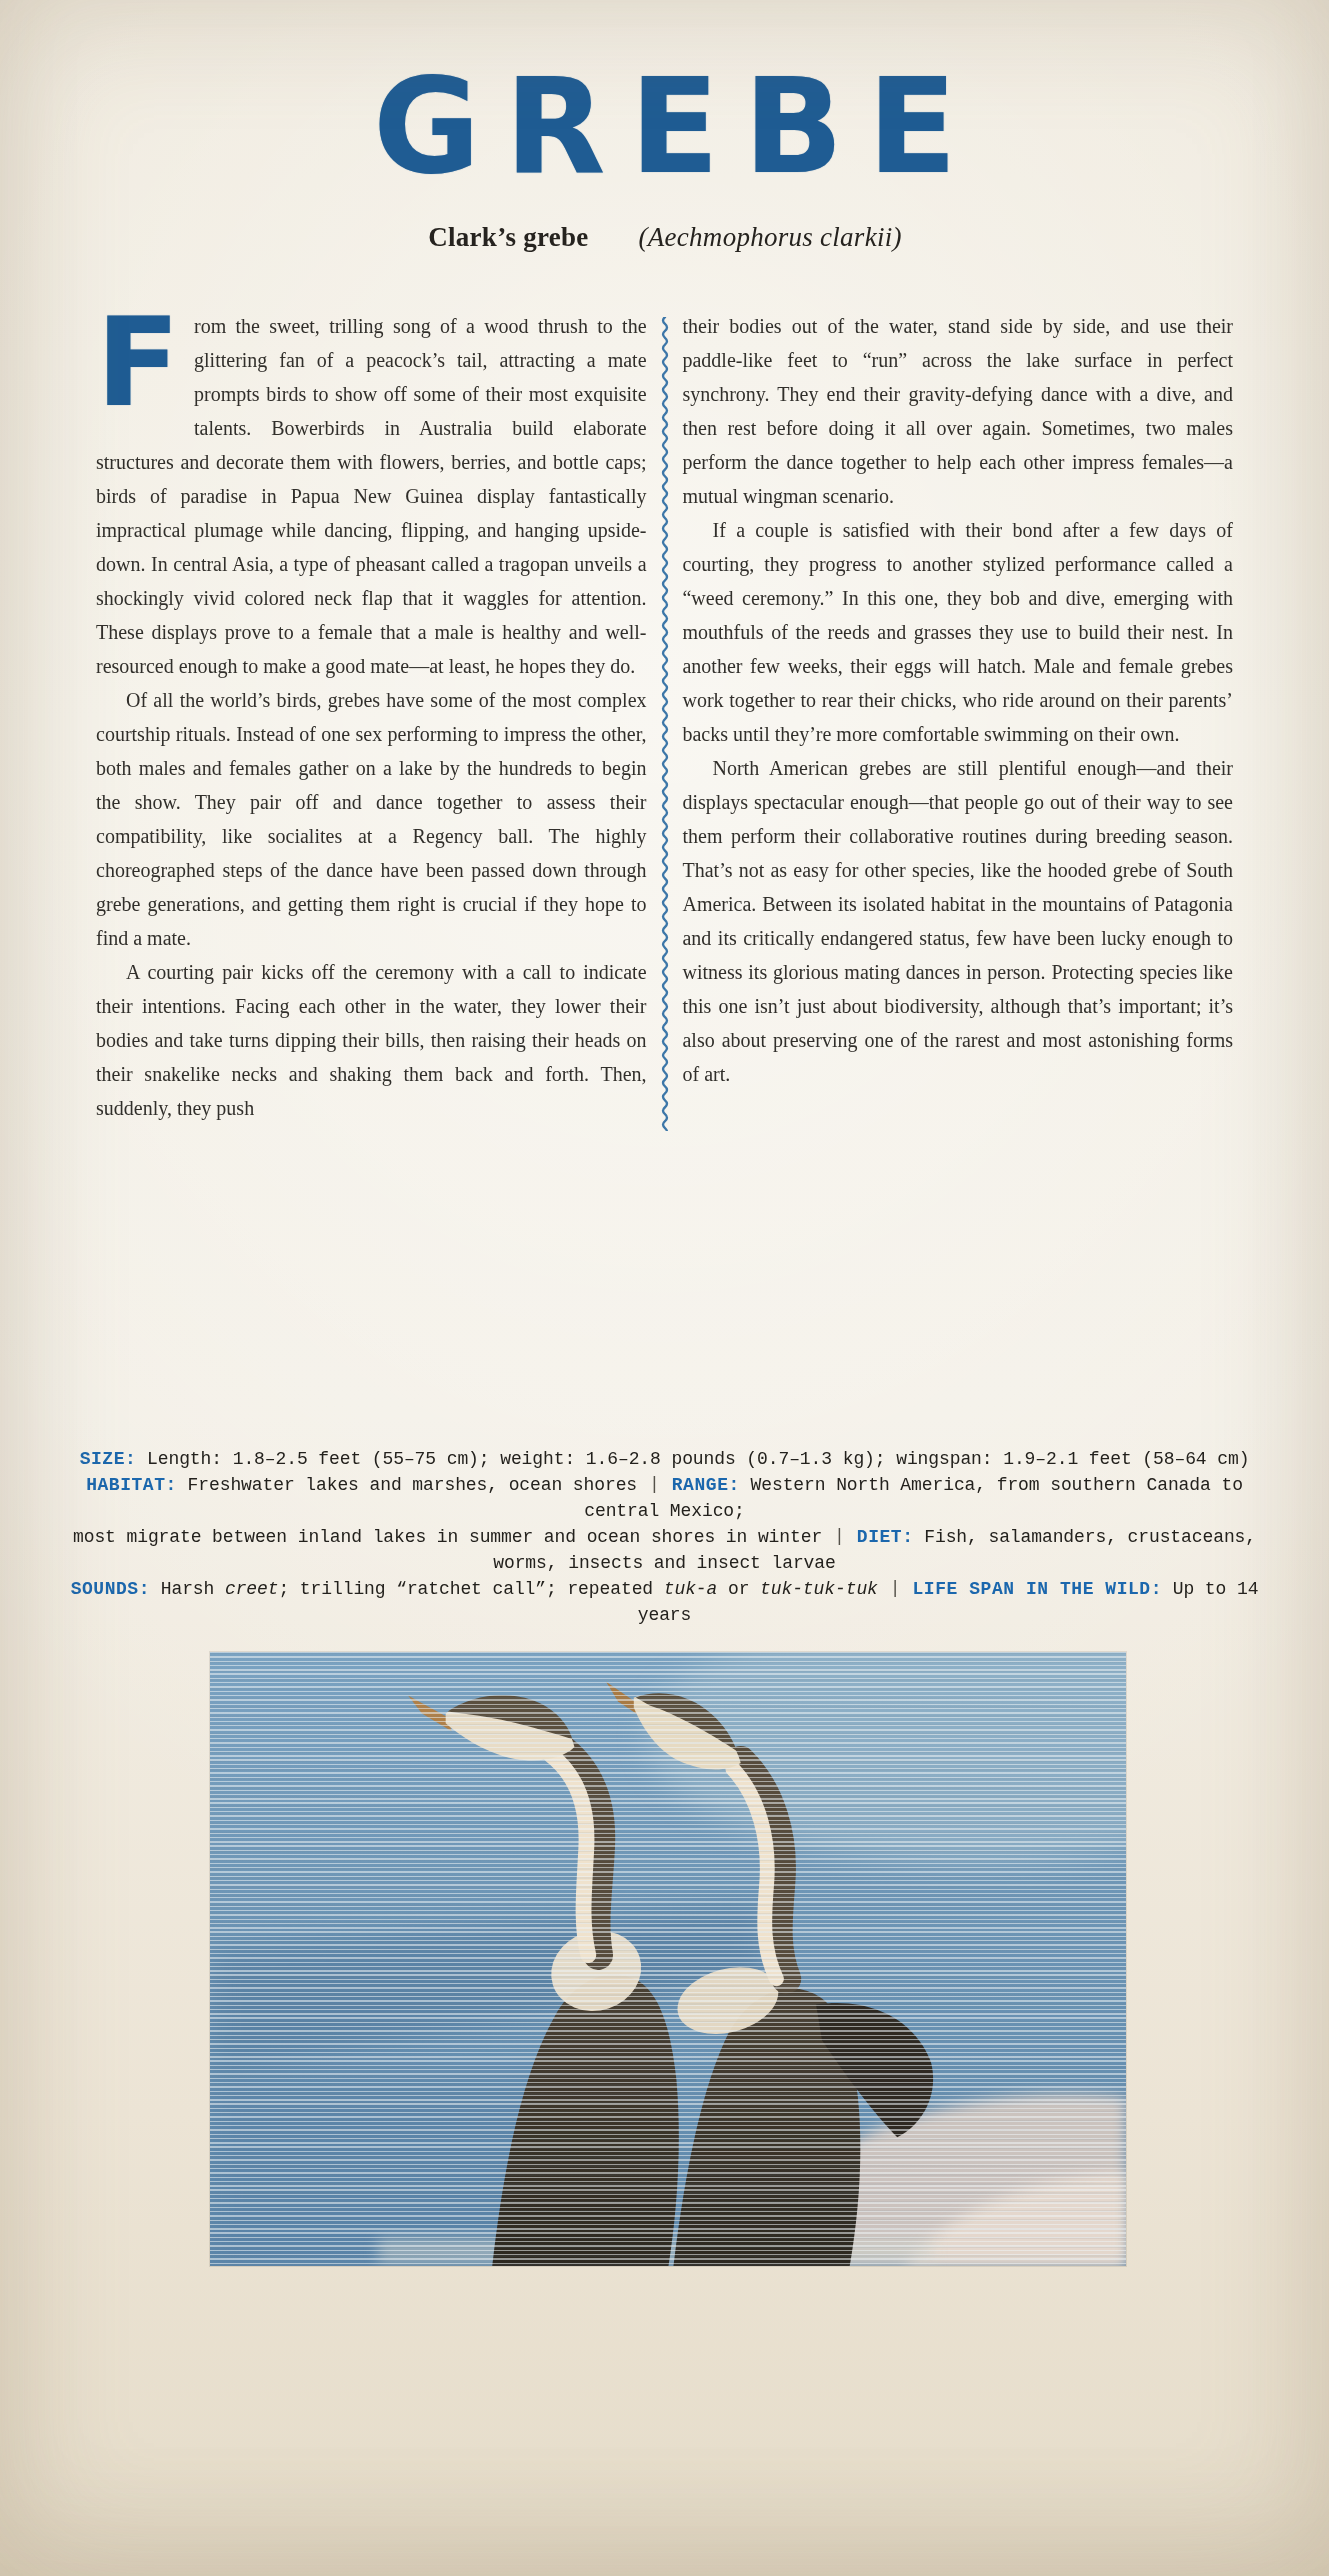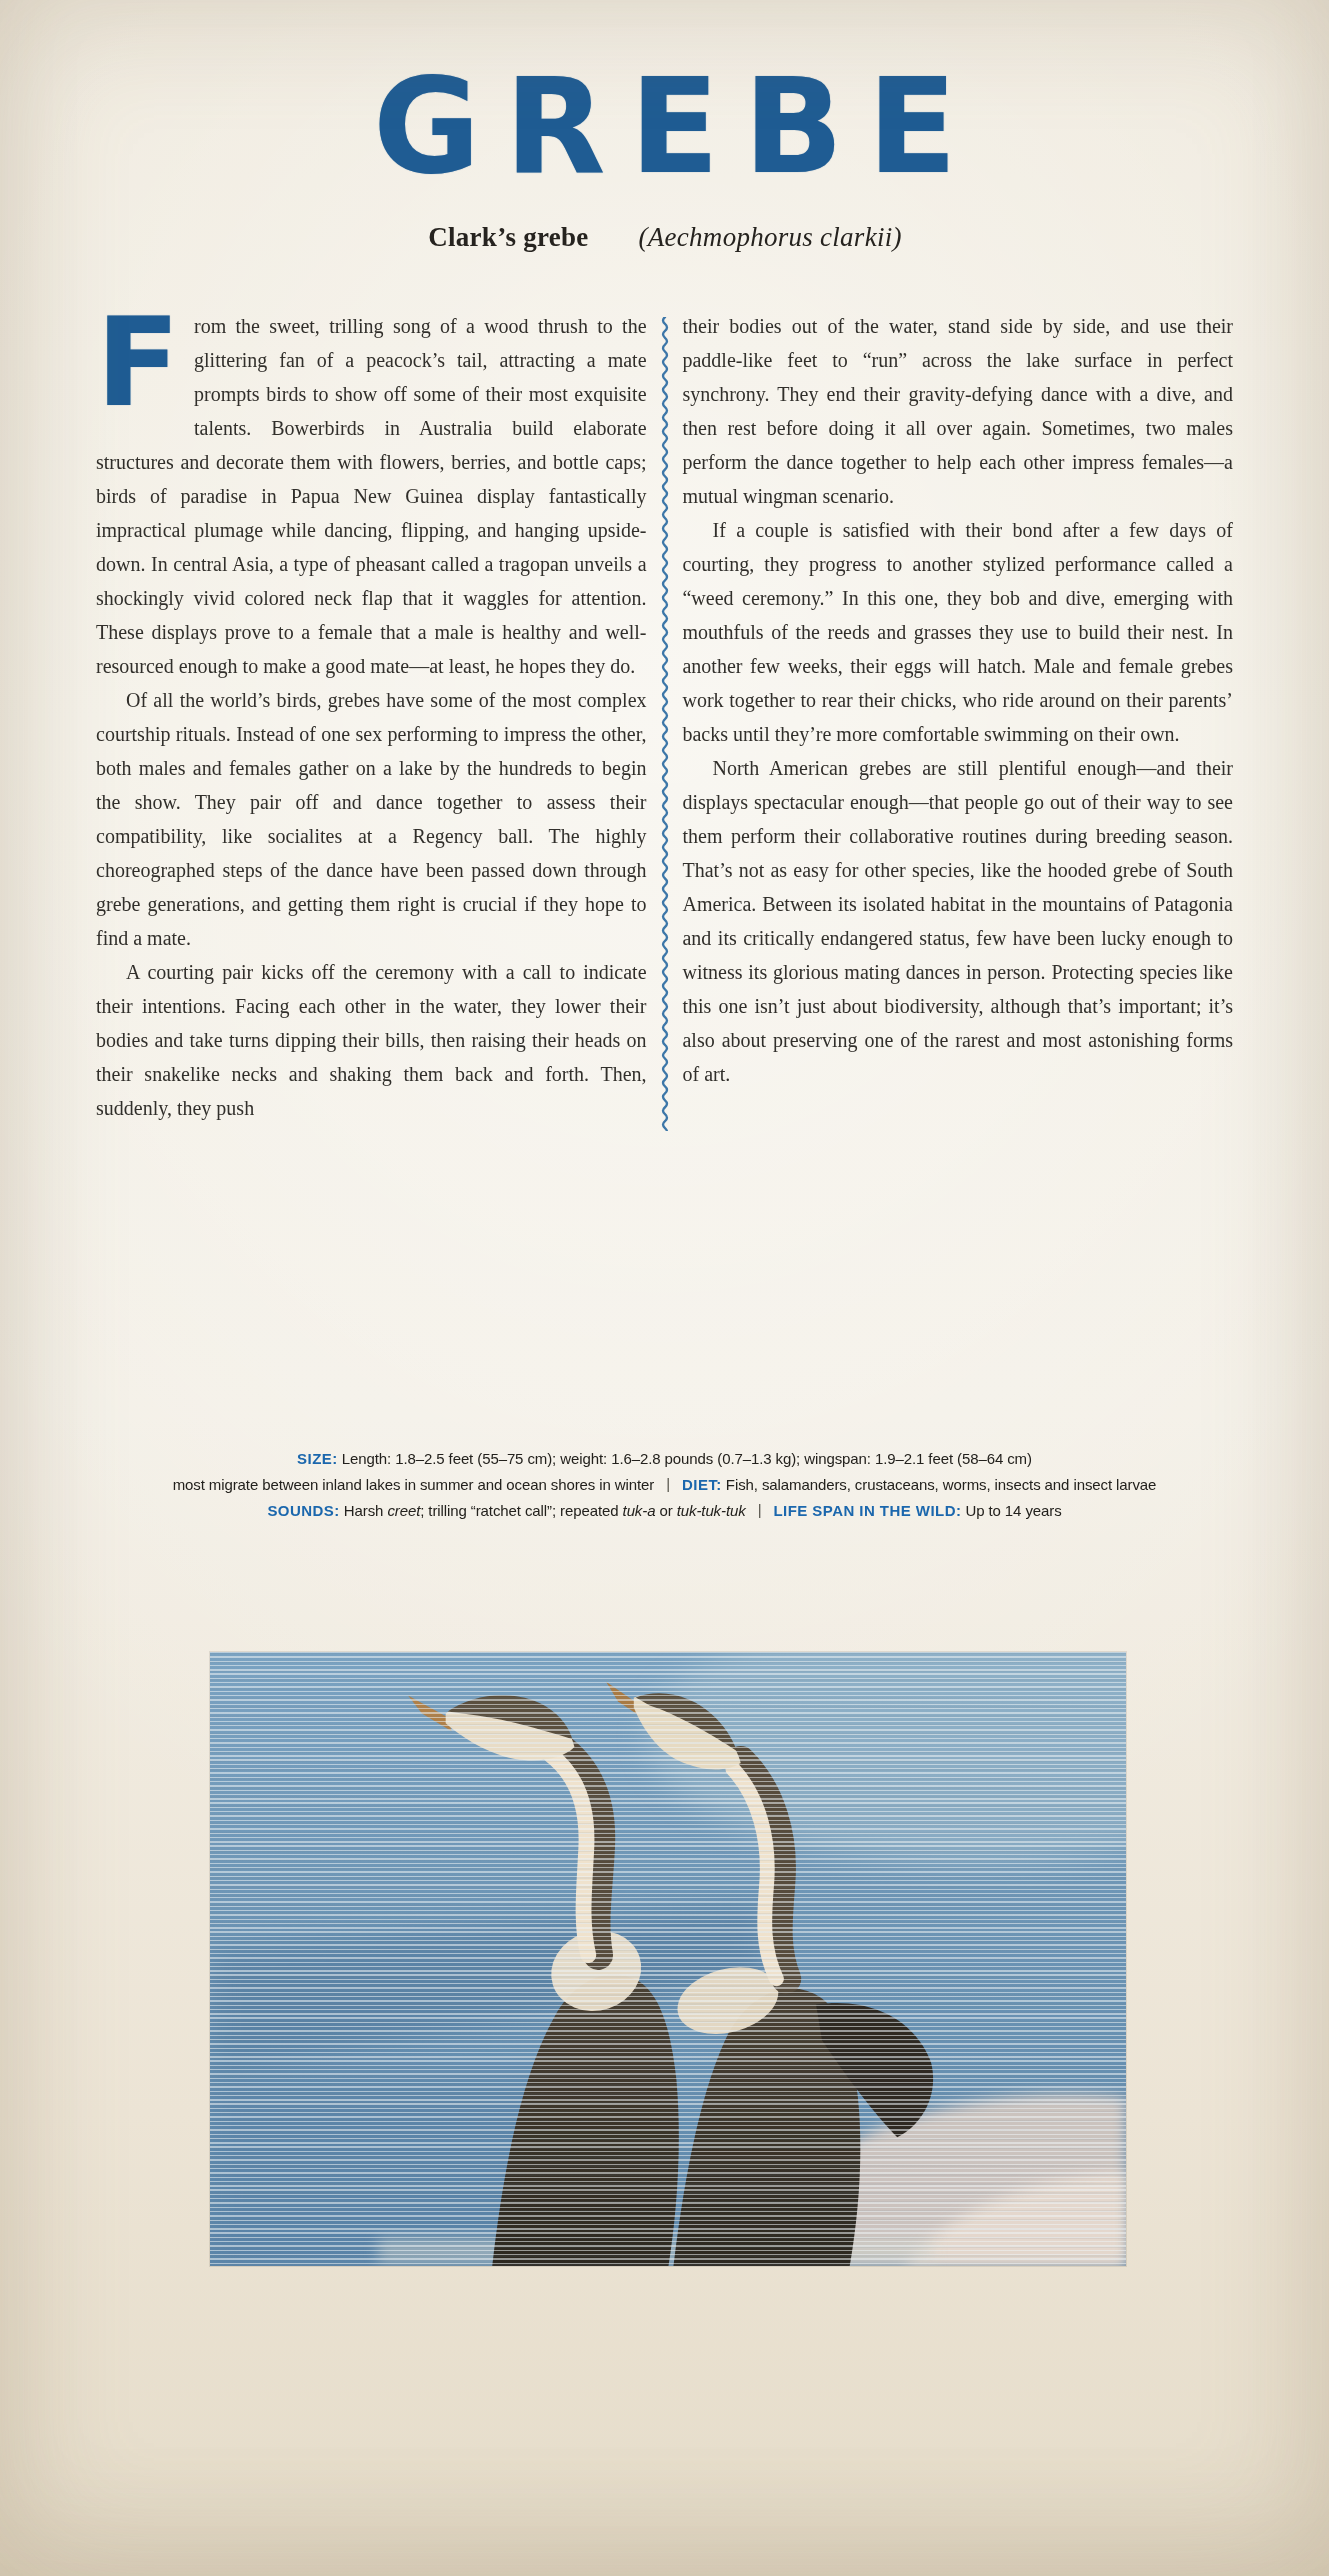--- a/index.html
+++ b/index.html
@@ -46,22 +46,22 @@
     font-size:123px;line-height:95px;height:101px;
     margin:6px 14px 0 0;color:var(--title-blue,#1f5c93);
     text-shadow:0 0 1px rgba(31,92,147,0.5);
   }
   .divider-wrap{width:36px;display:flex;justify-content:center;padding-top:8px;}
   .divider-wrap svg{display:block;}
 
   
   .facts{
     position:absolute;top:1446px;left:69px;width:1191px;text-align:center;
-    font-family:Liberation Sans, sans-serif;
-    font-size:15px;line-height:26px;color:#23211d;letter-spacing:-0.1px;
+    font-family:Liberation Mono, monospace;
+    font-size:18px;line-height:26px;color:#23211d;letter-spacing:-0.1px;
   }
   .facts .seg-label{color:var(--facts-blue,#1b67ad);font-weight:bold;letter-spacing:0.03em;}
   .facts .seg-italic{font-style:italic;margin-top:16px;}
   .facts .seg-sep{display:inline-block;margin:0 12px;color:#55524a;transform:translateY(-1px);}
 
   
   .photo{
     position:absolute;left:210px;top:1652px;width:916px;height:614px;
     box-shadow:0 0 0 1px rgba(100,95,80,0.14);
   }
@@ -106,20 +106,21 @@
 
     <div class="col col-right">
       <p>their bodies out of the water, stand side by side, and use their paddle-like feet to “run” across the lake surface in perfect synchrony. They end their gravity-defying dance with a dive, and then rest before doing it all over again. Sometimes, two males perform the dance together to help each other impress females—a mutual wingman scenario.</p>
       <p class="indent">If a couple is satisfied with their bond after a few days of courting, they progress to another stylized performance called a “weed ceremony.” In this one, they bob and dive, emerging with mouthfuls of the reeds and grasses they use to build their nest. In another few weeks, their eggs will hatch. Male and female grebes work together to rear their chicks, who ride around on their parents’ backs until they’re more comfortable swimming on their own.</p>
       <p class="indent">North American grebes are still plentiful enough—and their displays spectacular enough—that people go out of their way to see them perform their collaborative routines during breeding season. That’s not as easy for other species, like the hooded grebe of South America. Between its isolated habitat in the mountains of Patagonia and its critically endangered status, few have been lucky enough to witness its glorious mating dances in person. Protecting species like this one isn’t just about biodiversity, although that’s important; it’s also about preserving one of the rarest and most astonishing forms of art.</p>
     </div>
   </div>
 
   <div class="facts">
       <div class="facts-line"><span class="seg-label">SIZE:</span><span class="seg-plain"> Length: 1.8–2.5 feet (55–75 cm); weight: 1.6–2.8 pounds (0.7–1.3 kg); wingspan: 1.9–2.1 feet (58–64 cm)</span></div>
+      <div class="facts-line"><span class="seg-label">HABITAT:</span><span class="seg-plain"> Freshwater lakes and marshes, ocean shores</span><span class="seg-sep">|</span><span class="seg-label">RANGE:</span><span class="seg-plain"> Western North America, from southern Canada to central Mexico;</span></div>
       <div class="facts-line"><span class="seg-plain">most migrate between inland lakes in summer and ocean shores in winter</span><span class="seg-sep">|</span><span class="seg-label">DIET:</span><span class="seg-plain"> Fish, salamanders, crustaceans, worms, insects and insect larvae</span></div>
       <div class="facts-line"><span class="seg-label">SOUNDS:</span><span class="seg-plain"> Harsh </span><span class="seg-italic">creet</span><span class="seg-plain">; trilling “ratchet call”; repeated </span><span class="seg-italic">tuk-a</span><span class="seg-plain"> or </span><span class="seg-italic">tuk-tuk-tuk</span><span class="seg-sep">|</span><span class="seg-label">LIFE SPAN IN THE WILD:</span><span class="seg-plain"> Up to 14 years</span></div>
     </div>
 
   <div class="photo" role="img" aria-label="Two Clark’s grebes rushing side by side across the water in their courtship dance">
     <svg viewBox="0 0 925 620" preserveAspectRatio="none">
       <defs>
         <linearGradient id="water" x1="0" y1="0" x2="0" y2="1">
           <stop offset="0" stop-color="#7aa2c1"></stop>
           <stop offset="0.45" stop-color="#6c94b4"></stop>

